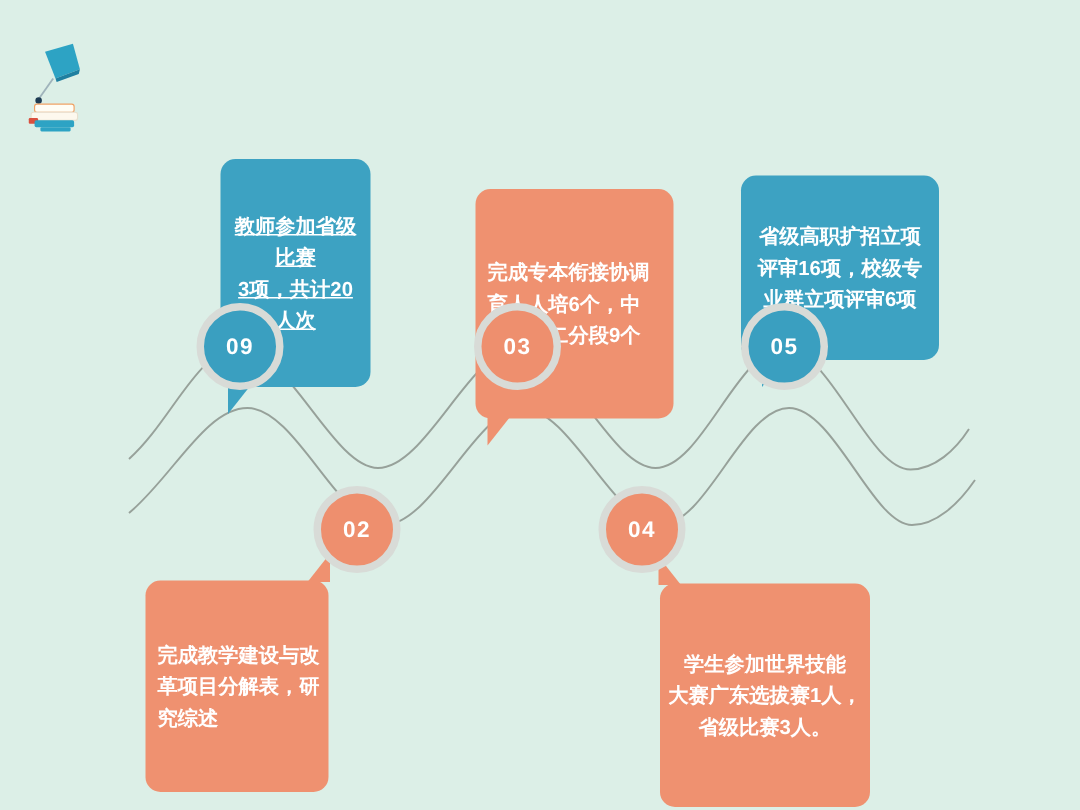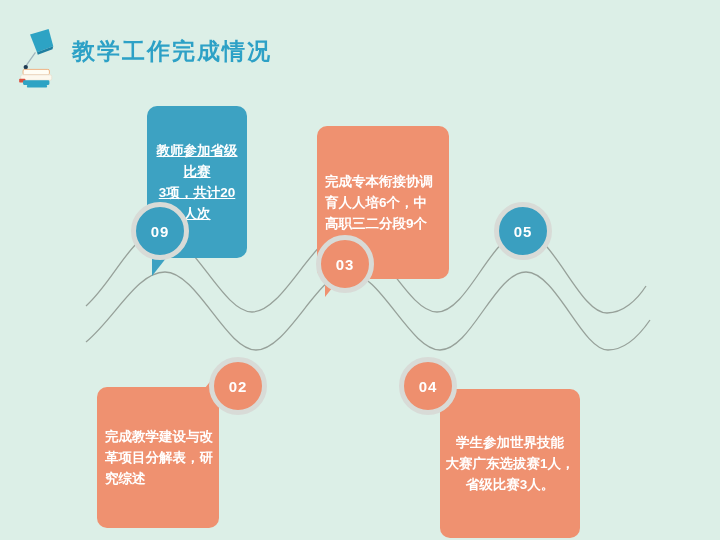--- a/index.html
+++ b/index.html
@@ -25,21 +25,21 @@
 
   
   .node{
     position:absolute;z-index:3;
     width:48px;height:48px;border-radius:50%;
     border:5px solid #d8dbd7;
     display:flex;align-items:center;justify-content:center;
     color:#ffffff;font-size:15px;font-weight:bold;letter-spacing:1px;
   }
   .node.teal{background:#3a9fc0;}
-  .node.orange{background:#ee8f6e;margin-top:33px;}
+  .node.orange{background:#ee8f6e;}
   .node-01{left:131px;top:202px;}
   .node-02{left:209px;top:324px;}
   .node-03{left:316px;top:202px;}
   .node-04{left:399px;top:324px;}
   .node-05{left:494px;top:202px;}
 
   
   .callout{
     position:absolute;z-index:2;
     border-radius:10px;
@@ -80,41 +80,46 @@
       <path d="M21 11 L45 4 L51 26 L30 34 Z" fill="#2da3c4"></path>
       <path d="M30 34 L51 26 L50 30 L31 37 Z" fill="#1f7fa0"></path>
       <line x1="28" y1="34" x2="16" y2="51" stroke="#9fb3bb" stroke-width="1.6"></line>
       <circle cx="15.5" cy="53" r="2.8" fill="#1d3b53"></circle>
       <rect x="12" y="56" width="34" height="7" rx="2" fill="#fffdf5" stroke="#f0a266" stroke-width="1"></rect>
       <rect x="9" y="63" width="40" height="7" rx="2" fill="#fdf8ee" stroke="#e7e0cf" stroke-width="1"></rect>
       <rect x="7" y="68" width="8" height="5" rx="1" fill="#d9503f"></rect>
       <rect x="12" y="70" width="34" height="6" rx="1.5" fill="#2da3c4"></rect>
       <rect x="17" y="76" width="26" height="3.5" rx="1" fill="#2da3c4"></rect>
     </svg>
-    <div class="page-title">教学工作完成情况</div>
   </div>
 
   <svg class="wave-svg" width="720" height="540" viewBox="0 0 720 540">
     <path fill="none" stroke="#97a19a" stroke-width="1.3" d="M86 306 C115 280 132 232 160 232 C192 232 222 312 252 312 C284 312 314 232 345 232 C377 232 407 312 437 312 C468 312 492 232 523 232 C553 232 579 313 607 313 C623 313 637 300 646 286"></path>
     <path fill="none" stroke="#97a19a" stroke-width="1.3" d="M86 342 C115 318 137 272 165 272 C197 272 226 350 256 350 C288 350 318 272 348 272 C380 272 410 350 440 350 C471 350 495 272 526 272 C556 272 582 350 608 350 C624 350 639 336 650 320"></path>
   </svg>
 
   <div class="callout teal callout-1">
     <span>教师参加省级比赛
 3项，共计20人次</span>
     <span class="tail tail-down"></span>
   </div>
 
   <div class="callout orange callout-3">
     <span>完成专本衔接协调
 育人人培6个，中
 高职三二分段9个</span>
     <span class="tail tail-down"></span>
   </div>
 
+  <div class="callout teal callout-5">
+    <span>省级高职扩招立项
+评审16项，校级专
+业群立项评审6项</span>
+    <span class="tail tail-down"></span>
+  </div>
 
   <div class="callout orange callout-2">
     <span>完成教学建设与改
 革项目分解表，研
 究综述</span>
     <span class="tail tail-up-right"></span>
   </div>
 
   <div class="callout orange callout-4">
     <span>学生参加世界技能

